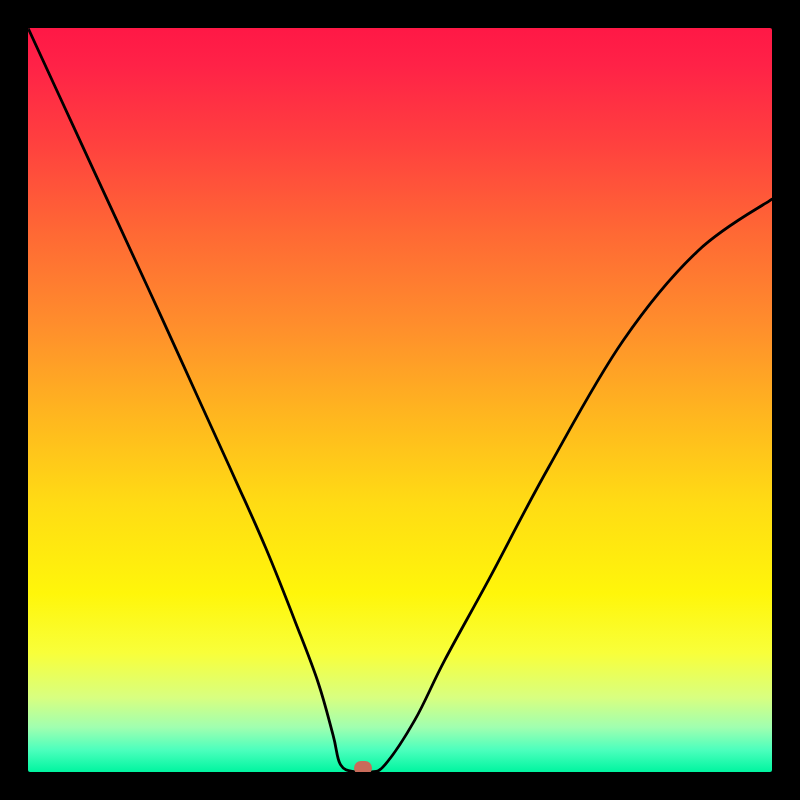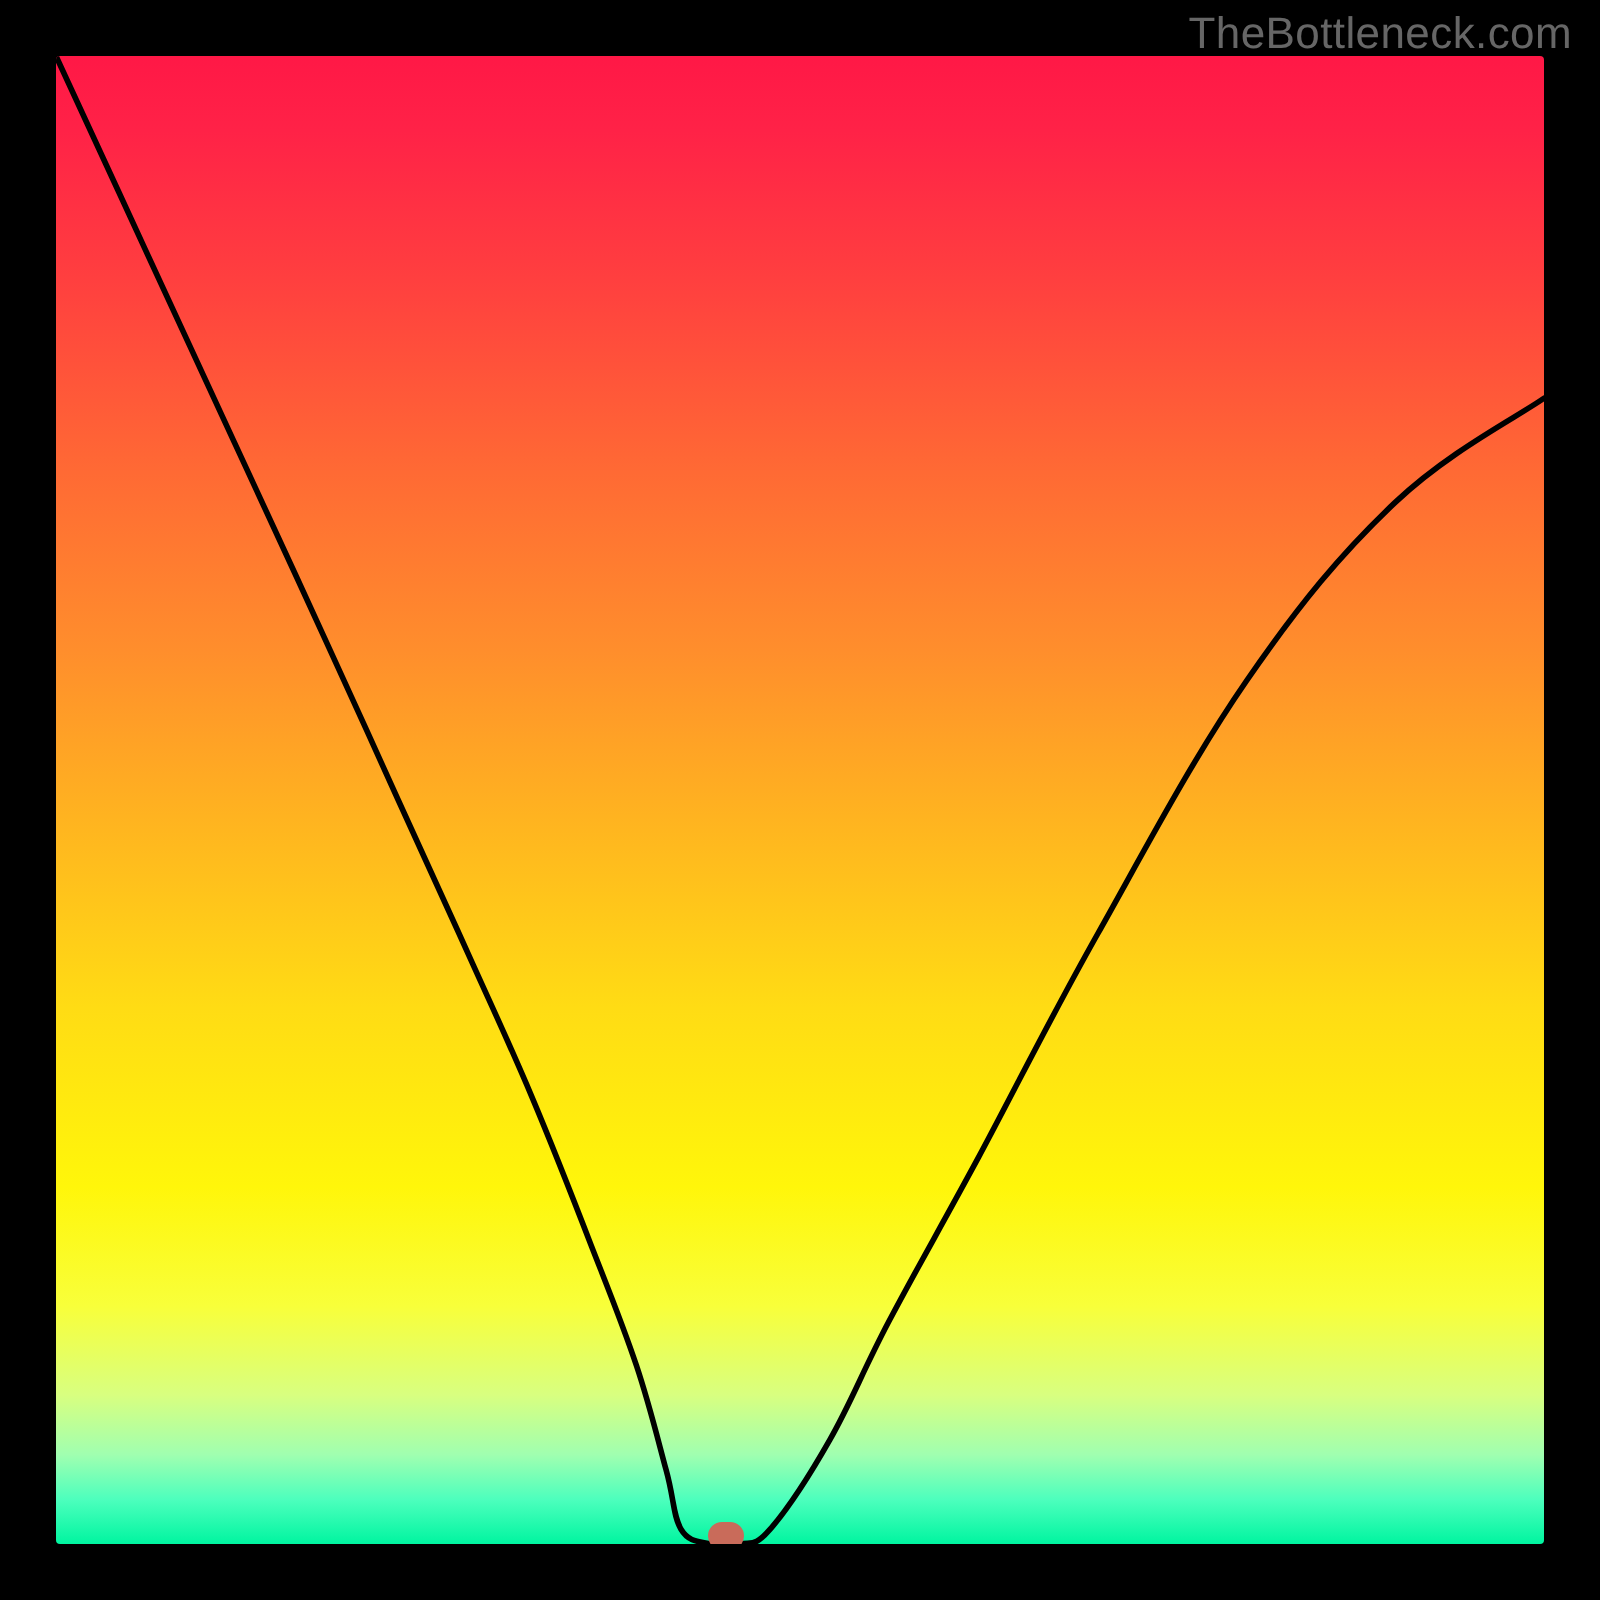--- a/index.html
+++ b/index.html
@@ -76,21 +76,20 @@
     height: 14px;
     background: #c96b5a;
     border-radius: 7px;
   }
 </style>
 </head>
 <body>
 
 <div class="stage">
 
-  <div class="watermark">TheBottleneck.com</div>
 
   <div class="plot-area">
     <div class="gradient-bg"></div>
 
     <svg class="curve" viewBox="0 0 744 744" preserveAspectRatio="none">
       <path id="curve-path" d="M 0.0 0.0 C 8.0 17.4, 28.6 61.9, 44.6 96.7 C 60.7 131.5, 73.2 158.6, 89.3 193.4 C 105.4 228.3, 119.2 258.0, 133.9 290.2 C 148.7 322.3, 157.7 342.5, 171.1 372.0 C 184.5 401.5, 196.3 427.1, 208.3 453.8 C 220.4 480.6, 227.4 495.4, 238.1 520.8 C 248.8 546.2, 258.5 571.1, 267.8 595.2 C 277.2 619.3, 283.5 634.6, 290.2 654.7 C 296.9 674.8, 301.0 692.1, 305.0 706.8 C 309.1 721.5, 308.5 729.9, 312.5 736.6 C 316.5 743.3, 322.0 742.7, 327.4 744.0 C 332.7 745.3, 336.9 745.3, 342.2 744.0 C 347.6 742.7, 349.1 745.9, 357.1 736.6 C 365.2 727.2, 376.2 710.7, 386.9 691.9 C 397.6 673.2, 403.2 657.8, 416.6 632.4 C 430.0 607.0, 442.5 585.4, 461.3 550.6 C 480.0 515.7, 496.7 481.8, 520.8 439.0 C 544.9 396.1, 568.4 351.3, 595.2 312.5 C 622.0 273.6, 642.8 248.6, 669.6 223.2 C 696.4 197.8, 730.6 180.5, 744.0 171.1"></path>
     </svg>
 
     <div id="marker" class="marker" style="left: 325.8px; top: 733px; background: rgb(201, 107, 90);"></div>
   </div>

